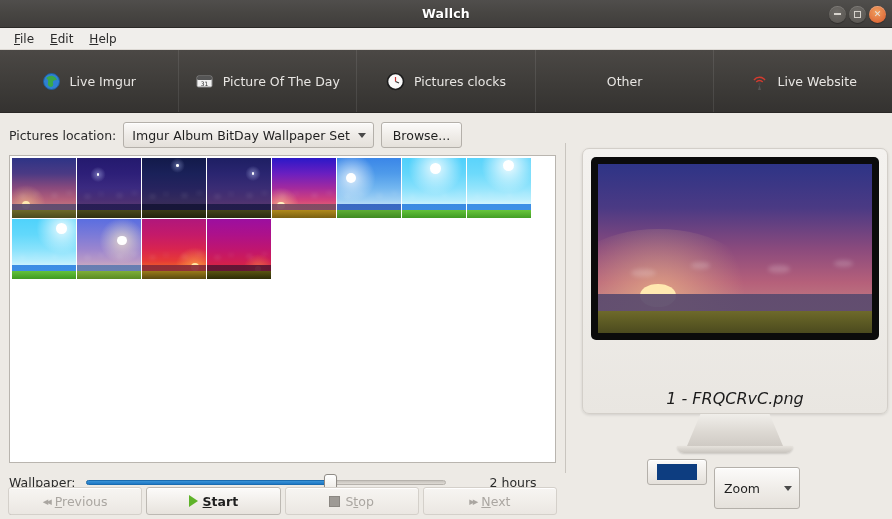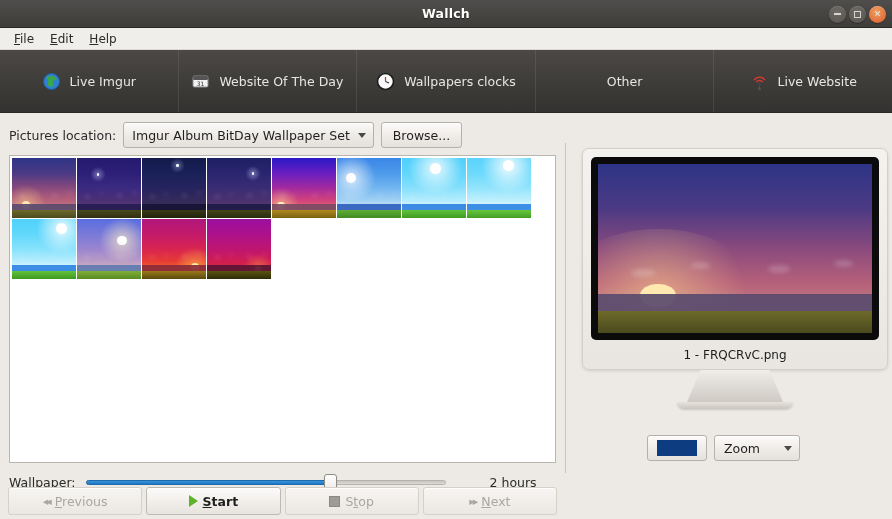--- a/index.html
+++ b/index.html
@@ -155,21 +155,21 @@
   .monitor-wrap { position: absolute; left: 15px; top: 35px; width: 306px; }
   .monitor {
     width: 306px; background: linear-gradient(to bottom, #f4f2ef 0%, #e9e6e1 100%);
     border: 1px solid #d3cfc9; border-radius: 7px; padding: 8px 8px 0 8px;
     box-shadow: 0 1px 3px rgba(0,0,0,.12);
   }
   .bezel { background: #0b0b0b; border-radius: 5px; padding: 7px; }
   .screen { width: 100%; height: 169px; position: relative; overflow: hidden; }
   .file-label {
     height: 29px; display: flex; align-items: center; justify-content: center;
-    font-size: 12px; color: #1c1c1c;
+    font-size: 16px; font-style: italic; color: #1c1c1c; margin-top: 44px;
   }
   .stand {
     margin: 0 auto; width: 96px; height: 32px;
     background: linear-gradient(to bottom, #f0eeea 0%, #ddd9d3 55%, #cfcac4 100%);
     clip-path: polygon(14% 0, 86% 0, 100% 100%, 0 100%);
   }
   .stand-base {
     margin: 0 auto; width: 116px; height: 7px; border-radius: 0 0 7px 7px;
     background: linear-gradient(to bottom, #e6e2dc, #c9c5bf);
     box-shadow: 0 1px 2px rgba(0,0,0,.15);
@@ -178,26 +178,27 @@
     position: absolute; left: 80px; top: 322px; display: flex; align-items: center; gap: 7px;
   }
   .color-btn {
     width: 60px; height: 26px; display: flex; align-items: center; justify-content: center;
     border: 1px solid #b4b0aa; border-radius: 3px;
     background: linear-gradient(to bottom, #fcfbfa 0%, #f0ede9 50%, #e5e1db 100%);
     box-shadow: inset 0 1px 0 rgba(255,255,255,.85);
   }
   .color-swatch { width: 40px; height: 16px; background: #0d3d80; }
   .zoom-combo {
-    height: 26px; width: 86px; display: flex; align-items: center; justify-content: space-between;
+    height: 42px; width: 86px; display: flex; align-items: center; justify-content: space-between;
     padding: 0 7px 0 9px;
     background: linear-gradient(to bottom, #fcfbfa 0%, #f0ede9 50%, #e5e1db 100%);
     border: 1px solid #b4b0aa; border-radius: 3px;
     font-size: 12.5px; color: #1f1f1f;
     box-shadow: inset 0 1px 0 rgba(255,255,255,.85);
+    margin-top: 32px;
   }
 
   
   .glyph-play { width: 0; height: 0; border-left: 9px solid #5fb32a; border-top: 6px solid transparent; border-bottom: 6px solid transparent; }
   .glyph-stop { width: 11px; height: 11px; background: #9e9a95; border: 1px solid #8b8782; }
   .glyph-prev, .glyph-next { font-size: 11px; color: #aaa6a1; letter-spacing: -2px; }
 </style>
 </head>
 <body>
 
@@ -236,31 +237,31 @@
       <span>Live Imgur</span>
     </div>
     <div class="tab">
       <span class="tab-icon">
         <svg width="19" height="19" viewBox="0 0 19 19">
             <rect x="2" y="4" width="15" height="11" rx="1.5" fill="#f2f2f2" stroke="#8d8d8d"></rect>
             <rect x="2" y="4" width="15" height="4" rx="1.5" fill="#555"></rect>
             <text x="9.5" y="13.5" font-size="6" text-anchor="middle" fill="#333" font-family="DejaVu Sans">31</text>
           </svg>
       </span>
-      <span>Website Of The Day</span>
+      <span>Picture Of The Day</span>
     </div>
     <div class="tab">
       <span class="tab-icon">
         <svg width="19" height="19" viewBox="0 0 19 19">
             <circle cx="9.5" cy="9.5" r="8" fill="#fafafa" stroke="#1c1c1c" stroke-width="1.6"></circle>
             <line x1="9.5" y1="9.5" x2="9.5" y2="5" stroke="#cc3333" stroke-width="1.2"></line>
             <line x1="9.5" y1="9.5" x2="13" y2="11" stroke="#333" stroke-width="1.2"></line>
           </svg>
       </span>
-      <span>Wallpapers clocks</span>
+      <span>Pictures clocks</span>
     </div>
     <div class="tab">
       <span>Other</span>
     </div>
     <div class="tab">
       <span class="tab-icon">
         <svg width="19" height="19" viewBox="0 0 19 19">
             <path d="M4 8 a7 7 0 0 1 11 0" stroke="#d33b2f" stroke-width="1.5" fill="none"></path>
             <path d="M6.3 10 a4.3 4.3 0 0 1 6.4 0" stroke="#d33b2f" stroke-width="1.4" fill="none"></path>
             <circle cx="9.5" cy="12" r="1.4" fill="#444"></circle>

